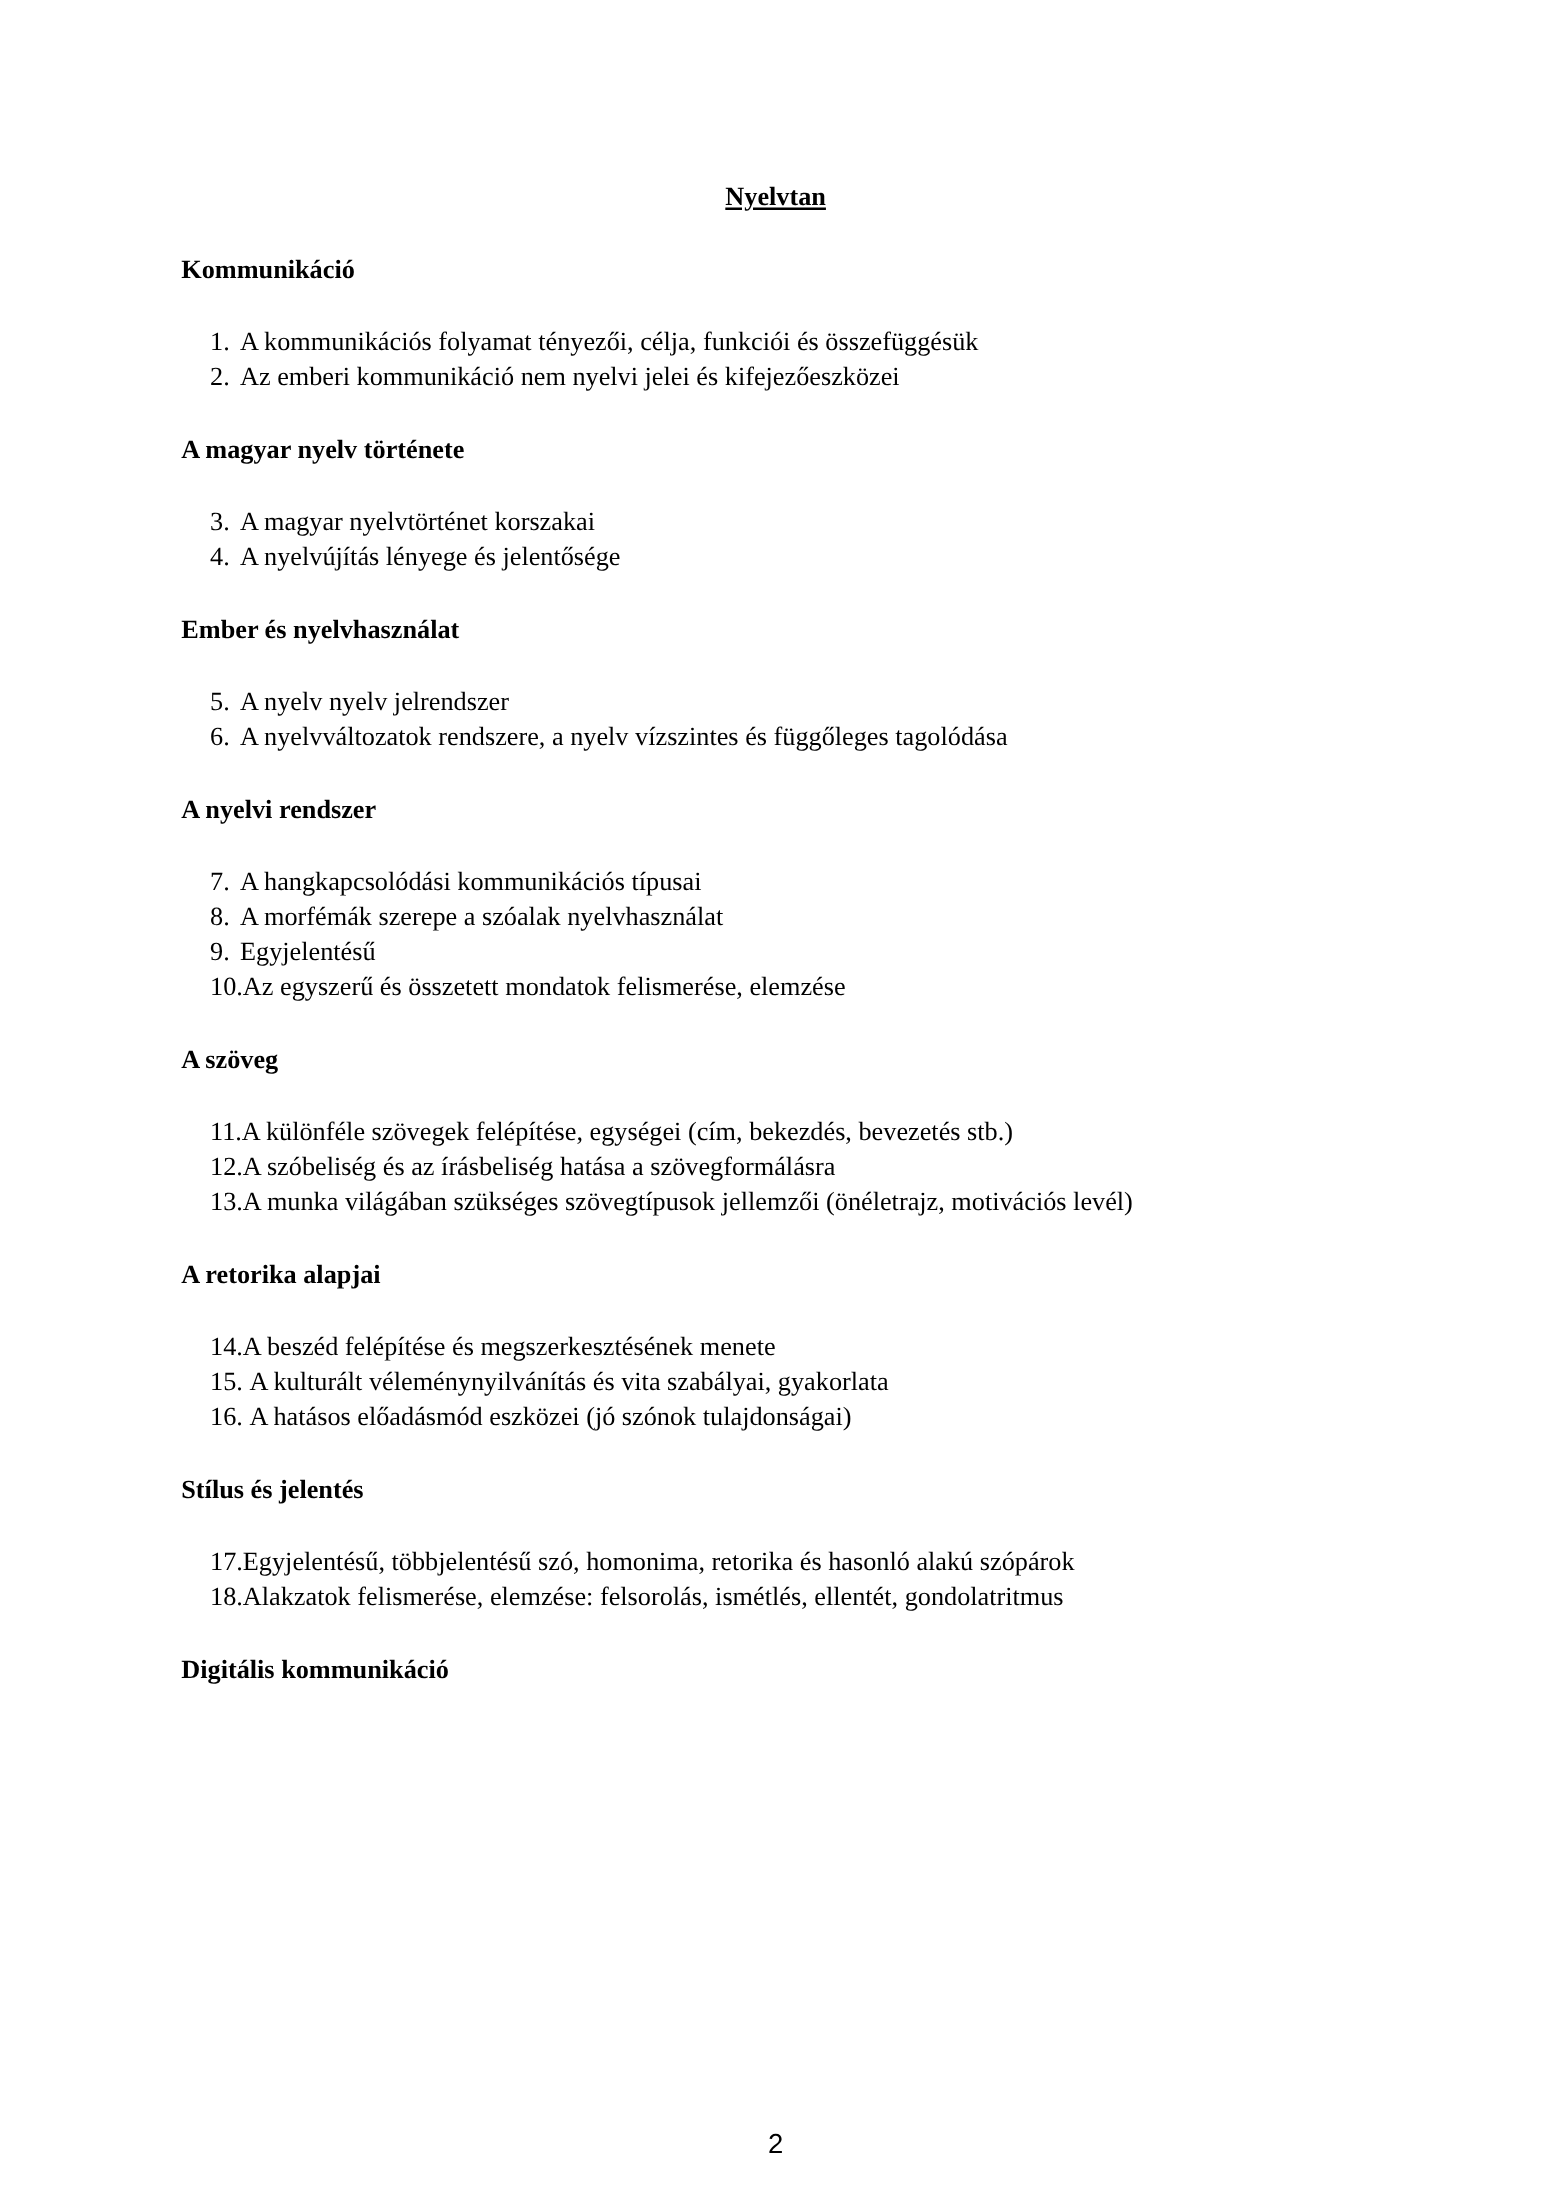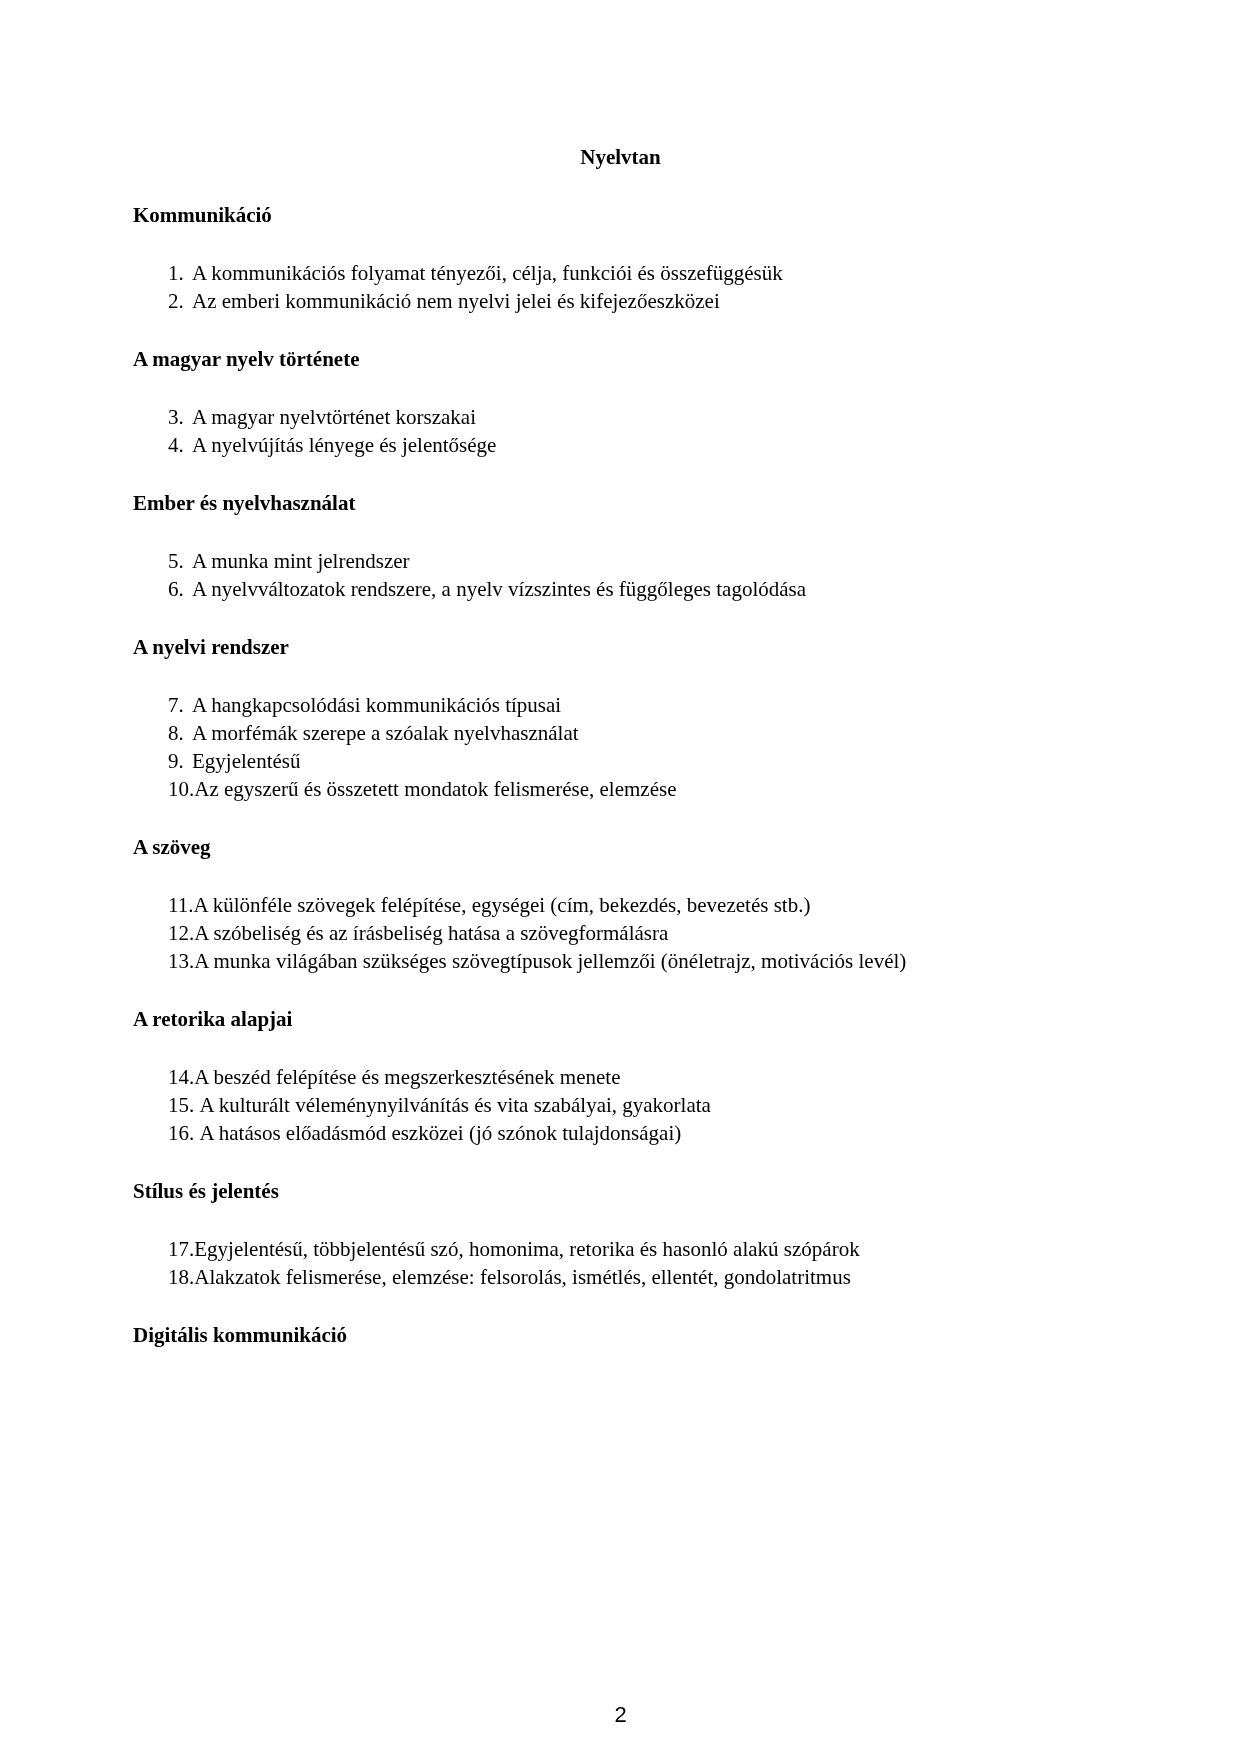--- a/index.html
+++ b/index.html
@@ -18,24 +18,25 @@
     line-height: 28px;
     color: #000000;
   }
   .content {
     padding: 143px 133px 0 133px;
   }
   .doc-title {
     text-align: center;
     font-weight: bold;
     margin: 0 0 30px 0;
+    text-decoration: underline;
   }
   .section-heading {
     font-weight: bold;
-    margin: 30px 0;
+    margin: 30px 12px;
   }
   .topic-list {
     margin: 0;
   }
   .item {
     display: flex;
     padding-left: 35px;
   }
   .item .num {
     min-width: 24px;
@@ -87,21 +88,21 @@
             <span class="num">4.</span>
             <span class="txt">A nyelvújítás lényege és jelentősége</span>
           </div>
         </div>
       </section>
       <section>
         <div class="section-heading">Ember és nyelvhasználat</div>
         <div class="topic-list">
           <div class="item">
             <span class="num">5.</span>
-            <span class="txt">A munka mint jelrendszer</span>
+            <span class="txt">A nyelv nyelv jelrendszer</span>
           </div>
           <div class="item">
             <span class="num">6.</span>
             <span class="txt">A nyelvváltozatok rendszere, a nyelv vízszintes és függőleges tagolódása</span>
           </div>
         </div>
       </section>
       <section>
         <div class="section-heading">A nyelvi rendszer</div>
         <div class="topic-list">

